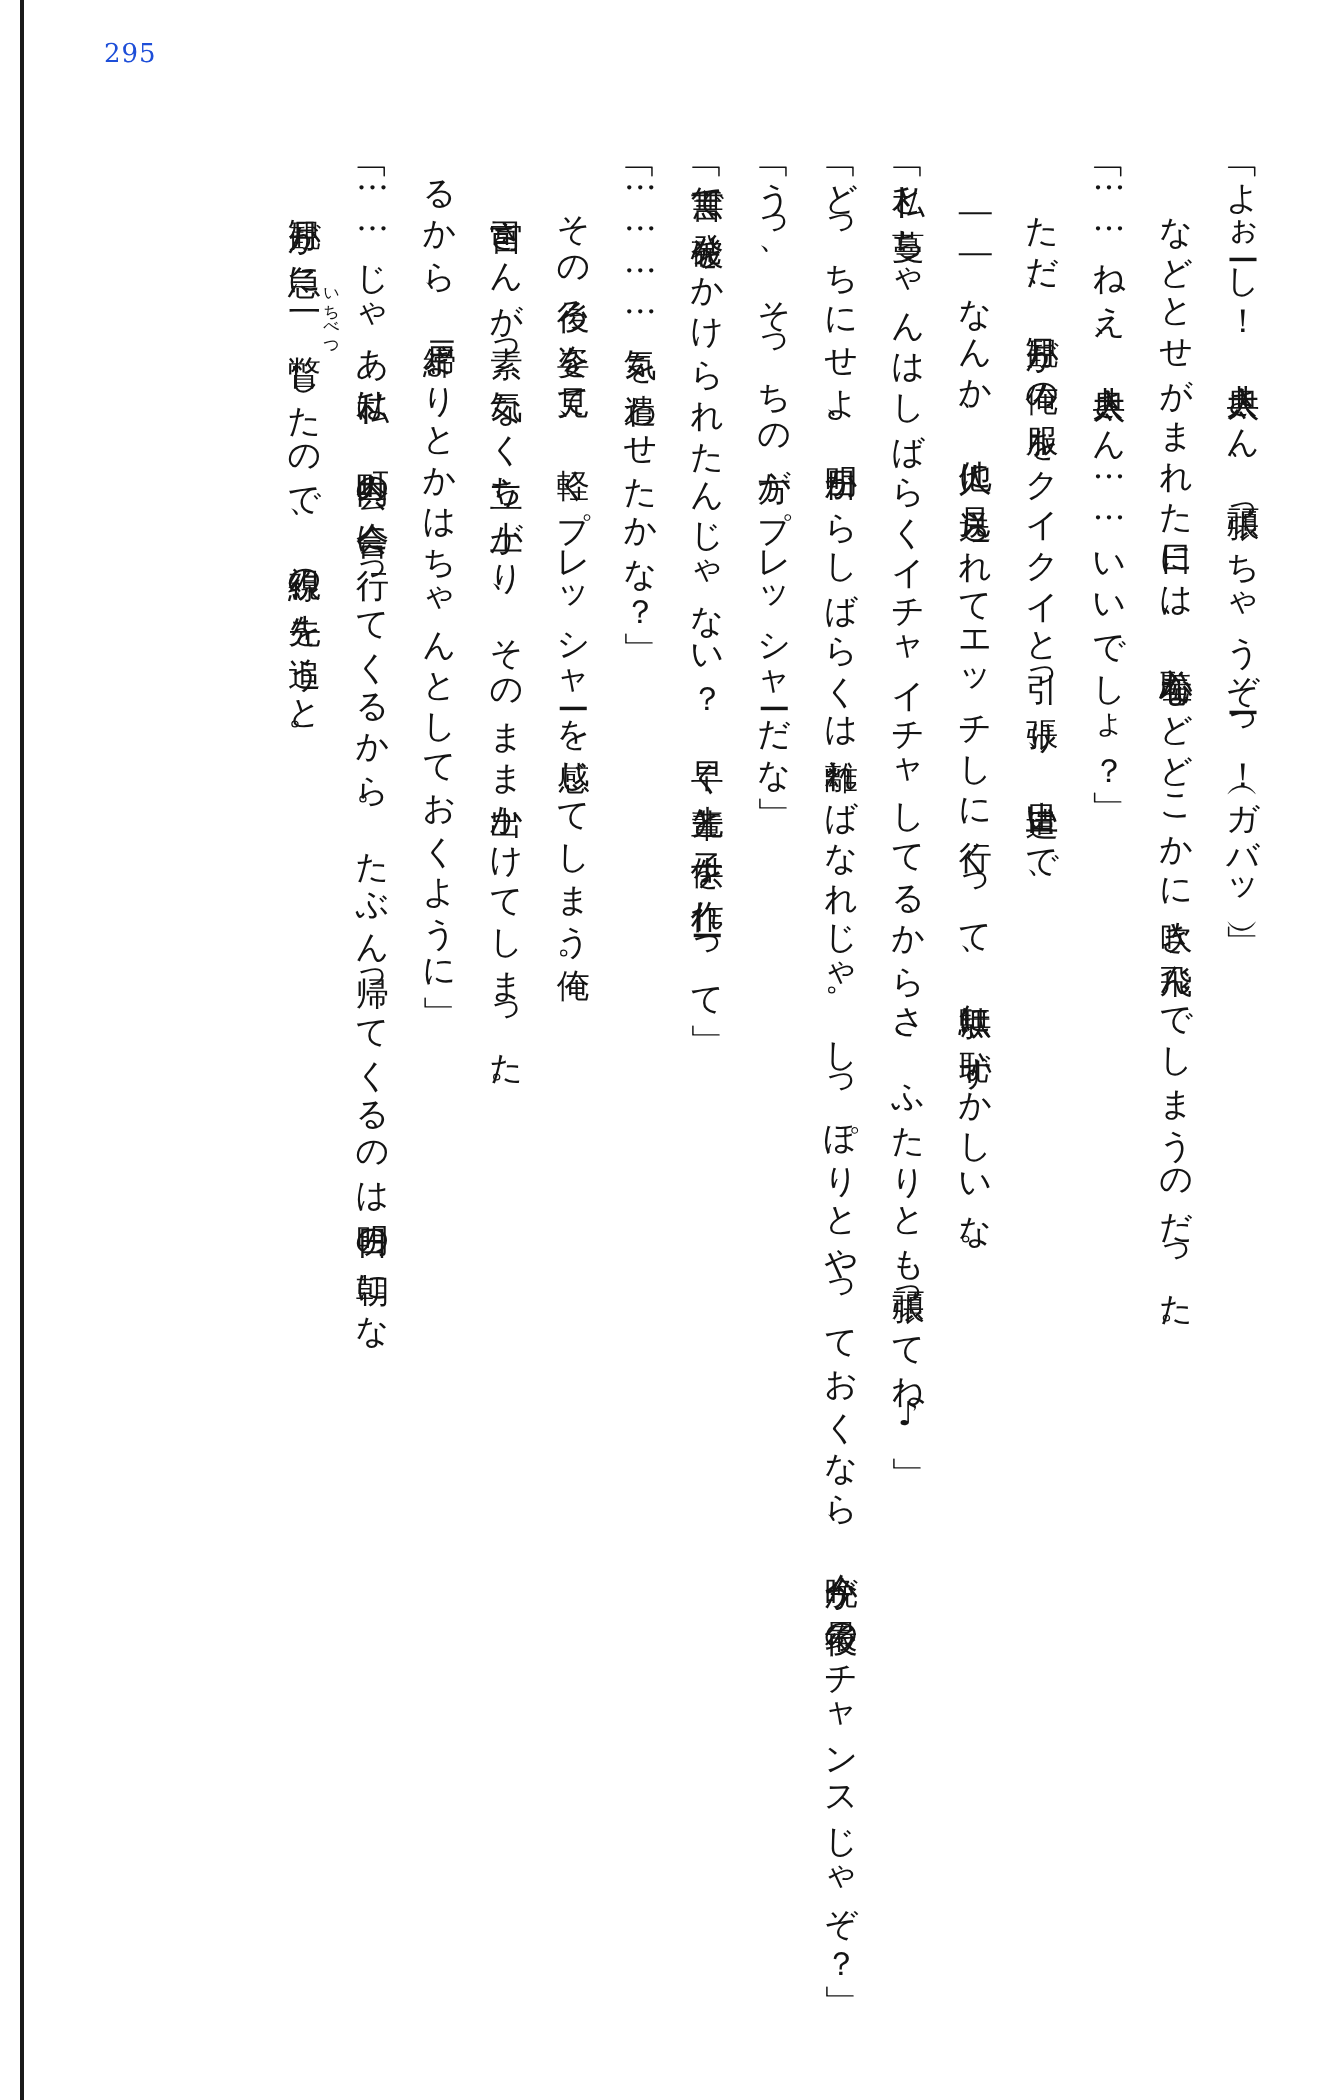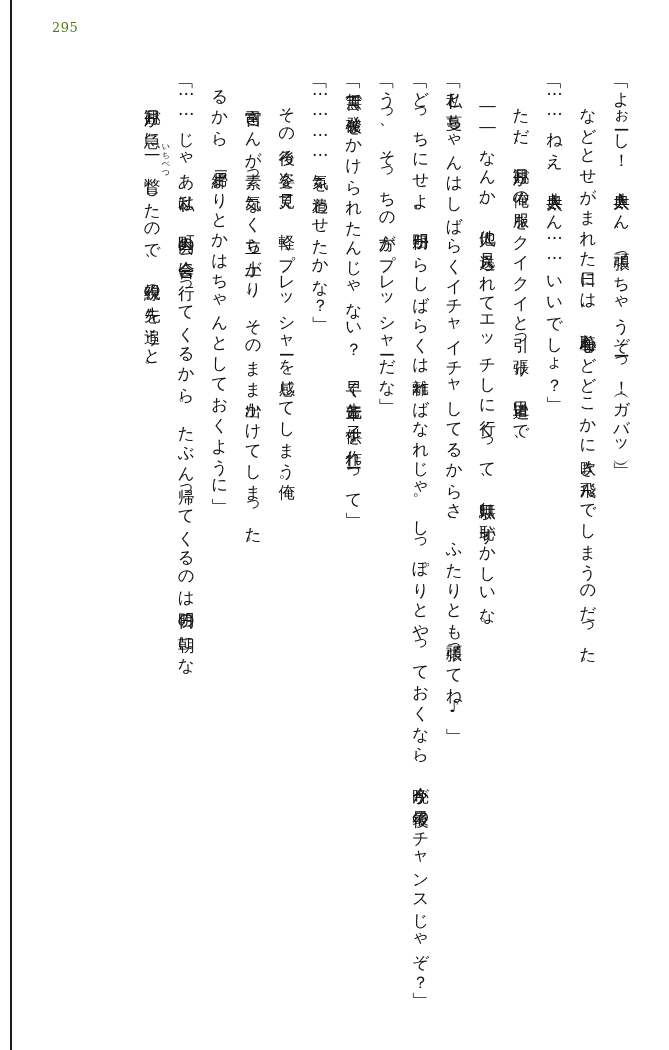--- a/index.html
+++ b/index.html
@@ -31,21 +31,21 @@
     width: 2px;
     height: 1050px;
     background: #1a1a1a;
   }
   #page-number {
     position: absolute;
     top: 20px;
     left: 52px;
     font-size: 13px;
     letter-spacing: 0.5px;
-    color: #4d7c0f;
+    color: #1d4ed8;
     font-family: "DejaVu Serif", "Liberation Serif", serif;
   }
   
   #text-body {
     position: absolute;
     top: 78px;
     left: 38px;
     width: 600px;
     height: 920px;
     writing-mode: vertical-rl;

